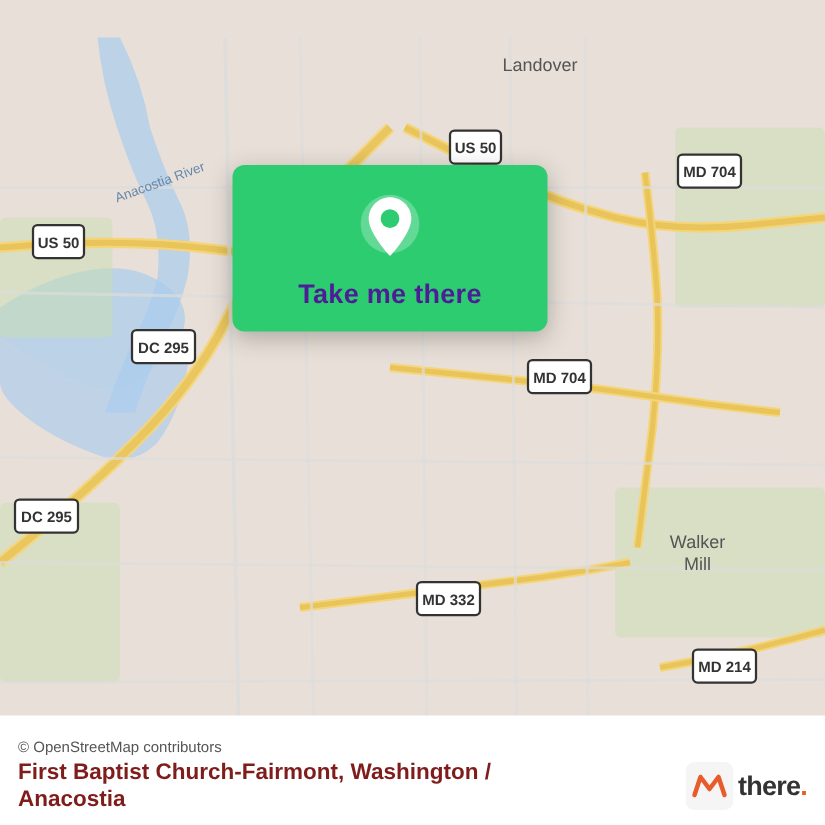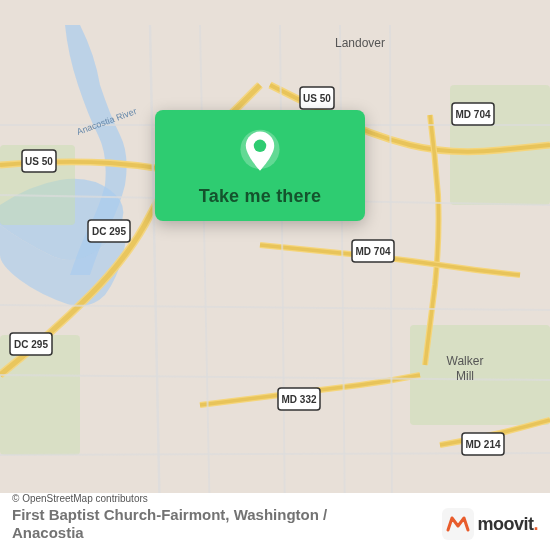--- a/index.html
+++ b/index.html
@@ -43,54 +43,54 @@
       z-index: 10;
     }
 
     .map-pin {
       width: 48px;
       height: 48px;
       margin-bottom: 10px;
     }
 
     .card-label {
-      color: #14532d;
+      color: #4c1d95;
       font-size: 18px;
       font-weight: bold;
       text-align: center;
       letter-spacing: 0.2px;
     }
 
     
     .bottom-bar {
       position: absolute;
       bottom: 0;
       left: 0;
       right: 0;
       background: white;
       z-index: 20;
-      padding: 0 12px 8px 12px;
+      padding: 16px 12px 8px 12px;
     }
 
     .attribution {
       font-size: 10px;
       color: #555;
       margin-bottom: 2px;
     }
 
     .place-name-row {
       display: flex;
       align-items: center;
       justify-content: space-between;
     }
 
     .place-name {
       font-size: 15px;
       font-weight: bold;
-      color: #737373;
+      color: #7f1d1d;
     }
 
     .moovit-logo {
       display: flex;
       align-items: center;
       gap: 3px;
     }
 
     .moovit-icon {
       width: 32px;
@@ -210,18 +210,18 @@
         <span class="place-name">First Baptist Church-Fairmont, Washington /</span><br>
         <span class="place-name">Anacostia</span>
       </div>
       <div class="moovit-logo">
 
         <svg class="moovit-icon" viewBox="0 0 32 32" xmlns="http://www.w3.org/2000/svg">
           <rect width="32" height="32" rx="6" fill="#f5f5f5"></rect>
           <path d="M6 22 L10 10 L16 18 L22 10 L26 22" stroke="#e85c2c" stroke-width="3" fill="none" stroke-linecap="round" stroke-linejoin="round"></path>
         </svg>
         <span class="moovit-text">
-          <span>moovit</span><span class="moovit-dot">.</span>
+          <span>there</span><span class="moovit-dot">.</span>
         </span>
       </div>
     </div>
   </div>
 </div>
 
 </body></html>

